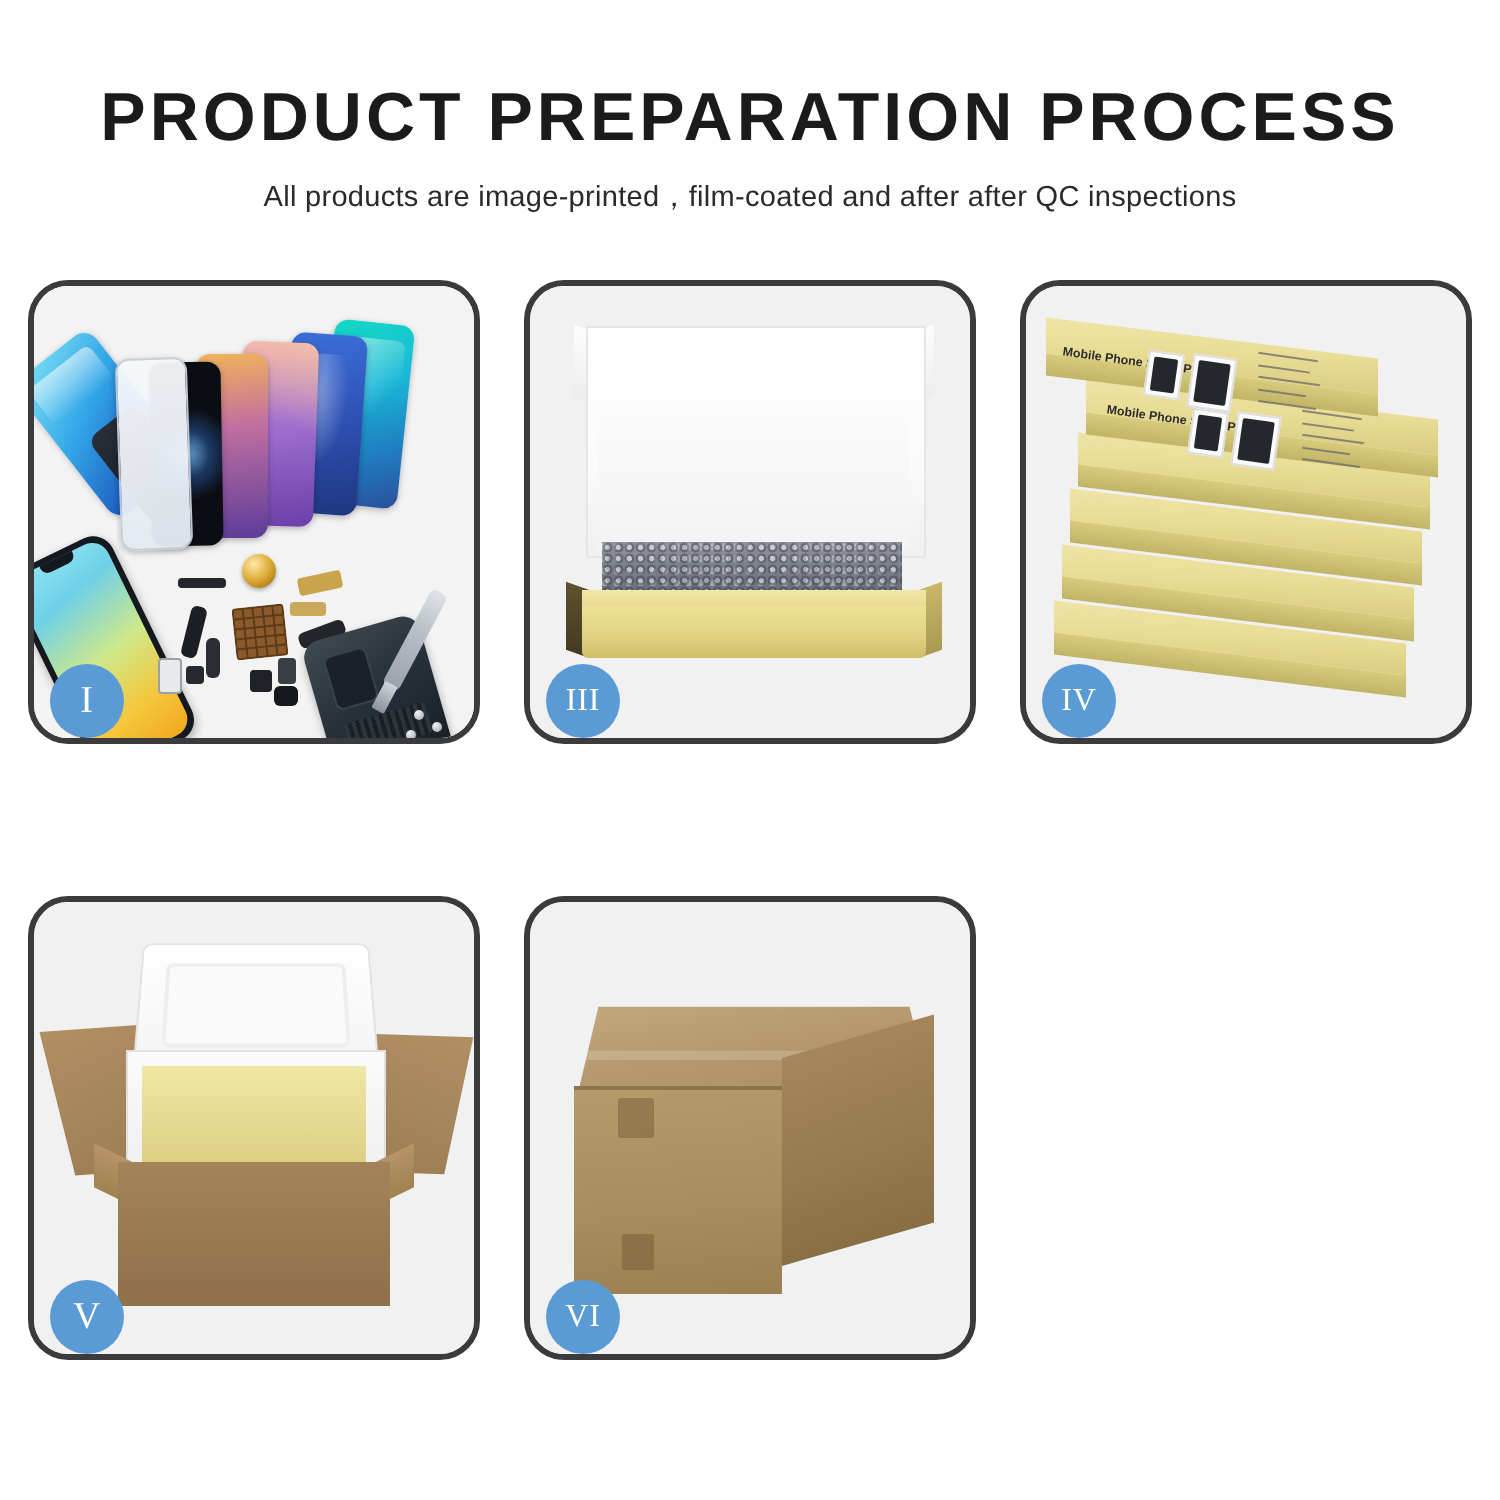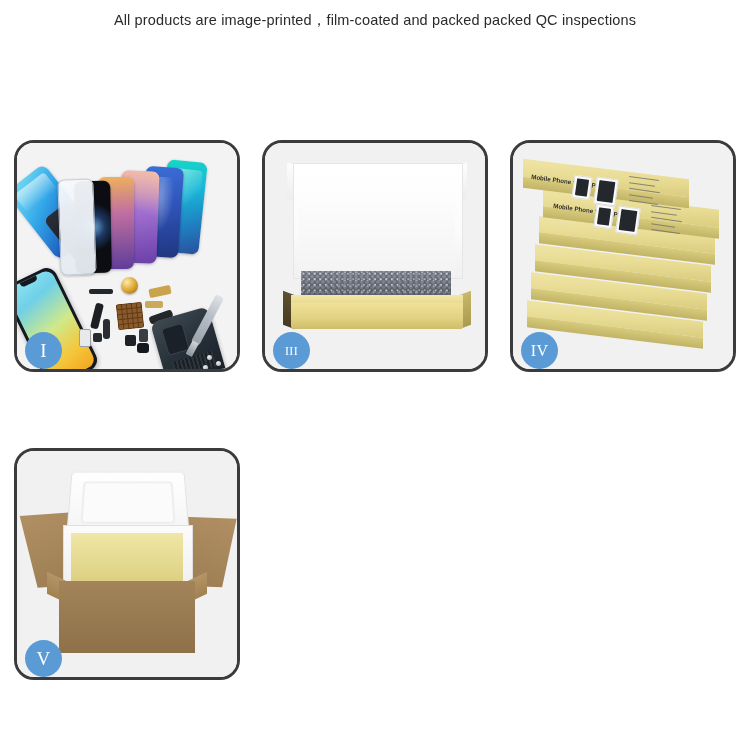--- a/index.html
+++ b/index.html
@@ -101,21 +101,21 @@
     display: flex;
     align-items: center;
     justify-content: center;
     font-family: "Liberation Serif", serif;
     font-size: 19px;
     letter-spacing: 0.4px;
     line-height: 1;
     z-index: 6;
   }
   .badge.wide { font-size: 16px; }
-  .badge.xwide { font-size: 12px; }
+  .badge.xwide { font-size: 16px; }
 
   
   .p1-bg { position:absolute; inset:0; background:#f3f3f3; }
   .phone-card {
     position: absolute;
     border-radius: 7px;
     box-shadow: 0 1px 3px rgba(0,0,0,0.28);
     overflow: hidden;
   }
 
@@ -412,21 +412,22 @@
     position:absolute; left:22px; top:92px; width:104px; height:2px;
     background: rgba(90,70,40,.45);
   }
 </style>
 </head>
 <body>
 
 <div id="page">
 
   <div class="header">
-    <p class="subtitle">All products are image-printed，film-coated and packed packed QC inspections</p>
+    <h1 class="title">PRODUCT PREPARATION PROCESS</h1>
+    <p class="subtitle">All products are image-printed，film-coated and after after QC inspections</p>
   </div>
 
   <div class="grid">
 
     <div class="panel">
       <div class="panel-clip">
         <div class="scene">
           <div class="p1-bg"></div>
 
           <div class="blue-film"></div>
@@ -567,15 +568,28 @@
             <div class="v-ybar" style="left:104px; width:13px;"></div>
           </div>
           <div class="v-carton-lipL"></div>
           <div class="v-carton-lipR"></div>
           <div class="v-carton-front"></div>
         </div>
       </div>
       <div class="badge">V</div>
     </div>
 
+    <div class="panel">
+      <div class="panel-clip">
+        <div class="scene">
+          <div class="c-top"></div>
+          <div class="c-side"></div>
+          <div class="c-front"></div>
+          <div class="c-seam"></div>
+          <div class="c-tab c-tab1"></div>
+          <div class="c-tab c-tab2"></div>
+        </div>
+      </div>
+      <div class="badge wide">VI</div>
+    </div>
 
   </div>
 </div>
 
 </body></html>

